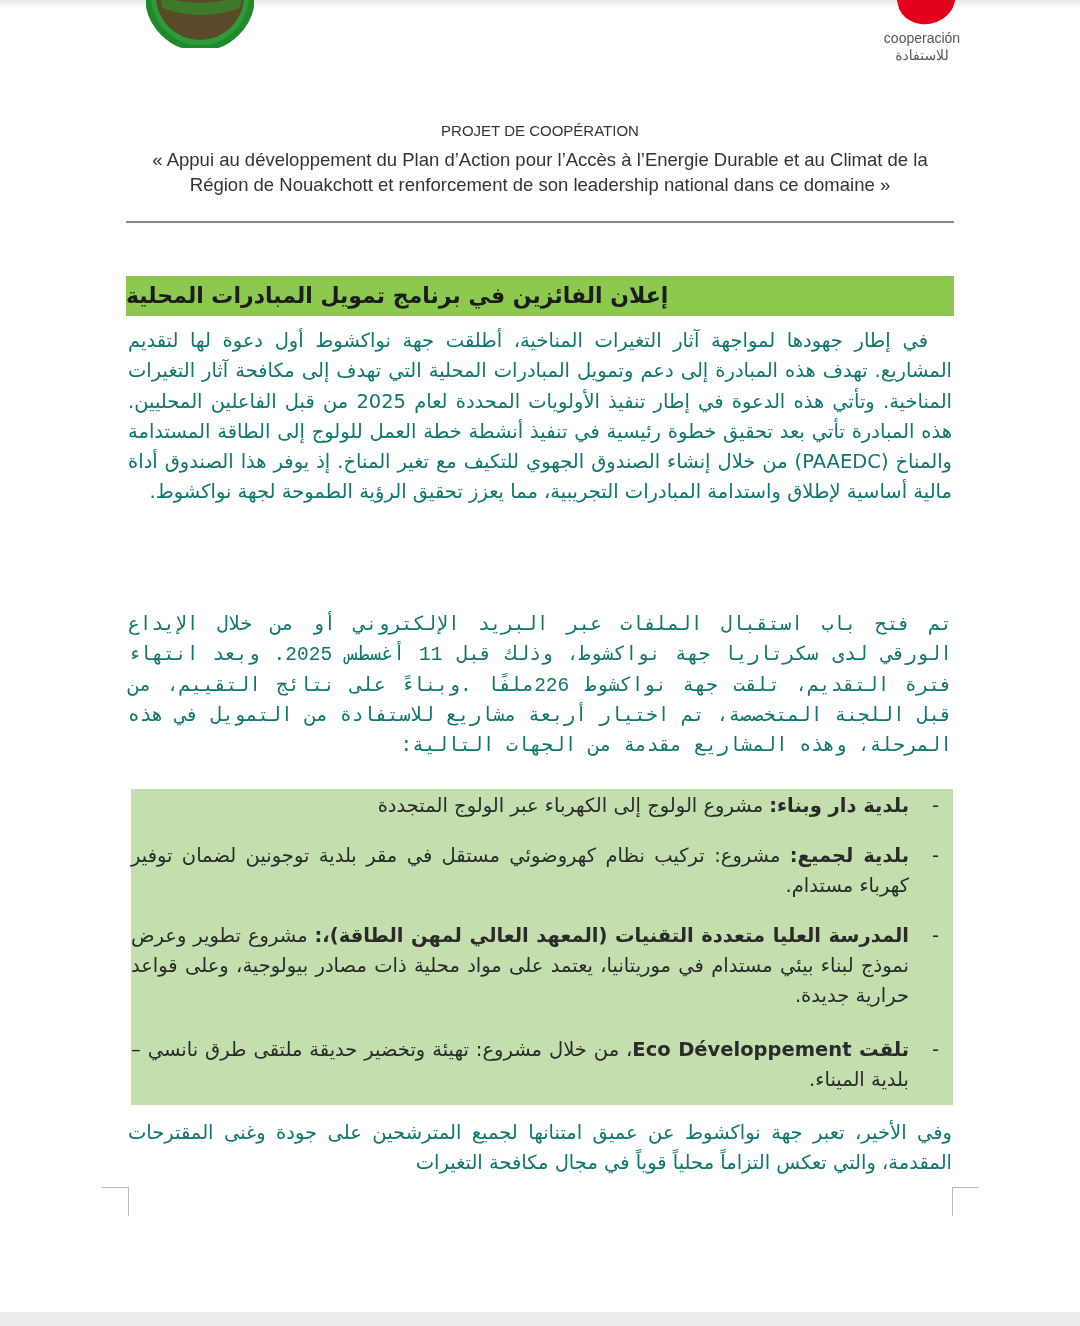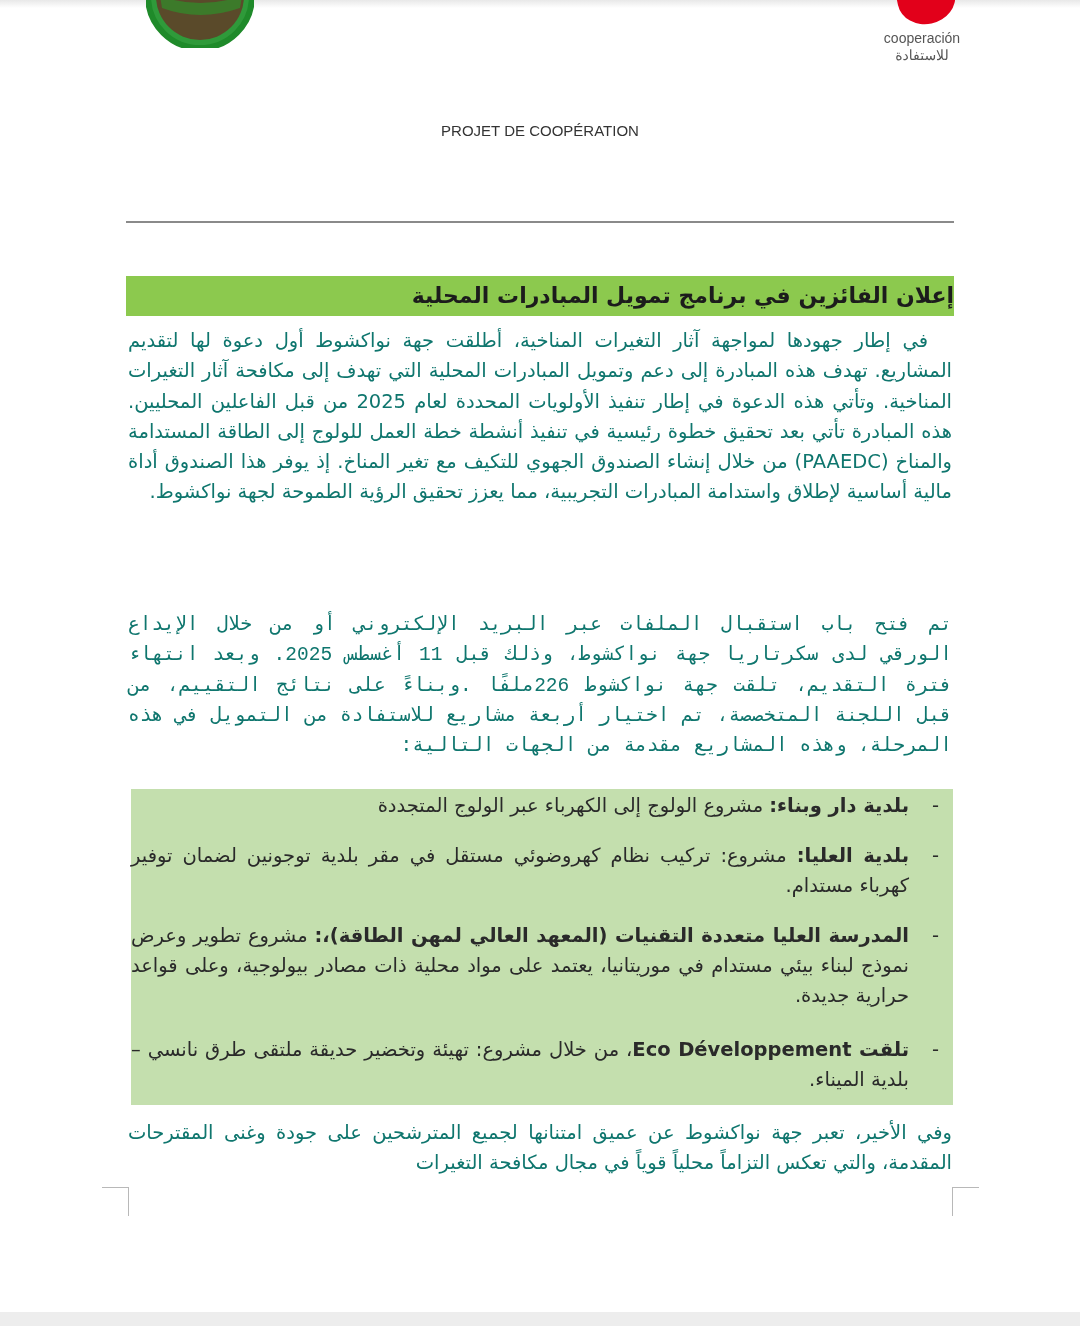--- a/index.html
+++ b/index.html
@@ -25,21 +25,21 @@
   
   .proj-title { position: absolute; left: 0; top: 98px; width: 1080px; text-align: center;
     font-family: "Liberation Sans", sans-serif; font-size: 15px; color: #333; margin-top: 24px; }
   .proj-sub { position: absolute; left: 130px; top: 147px; width: 820px; text-align: center;
     font-family: "Liberation Sans", sans-serif; font-size: 18.5px; line-height: 25px; color: #333; }
   .rule { position: absolute; left: 126px; top: 221px; width: 828px; height: 2px; background: #8a8a8a; }
 
   
   .ar { direction: rtl; font-family: "DejaVu Sans", sans-serif; }
   .ar-title { position: absolute; left: 126px; top: 276px; width: 828px; height: 40px;
-    background: #8cc94e; text-align: right; font-size: 22px; line-height: 40px; font-weight: bold; color: #1c1c1c; }
+    background: #8cc94e; text-align: left; font-size: 22px; line-height: 40px; font-weight: bold; color: #1c1c1c; }
   .para { position: absolute; left: 128px; width: 824px; font-size: 19.5px; line-height: 30.3px;
     text-align: justify; text-align-last: right; color: #0f766e; }
   .para1 { top: 326px; text-indent: 24px; }
   .para2 { top: 610px; font-family: Liberation Mono, monospace; }
   .para3 { top: 1118px; }
 
   .winners { position: absolute; left: 131px; top: 789px; width: 822px; height: 316px;
     background: #c4dfae; }
   .winner { position: absolute; right: 14px; width: 808px; font-size: 19.5px; line-height: 30px;
     text-align: justify; text-align-last: right; color: #2a2a2a; padding-right: 30px; box-sizing: border-box; }
@@ -73,35 +73,36 @@
 
   <div class="logo-right">
     <div class="coop-mark"></div>
     <div class="coop-text">
       <div>cooperación</div>
       <div>للاستفادة</div>
     </div>
   </div>
 
   <div class="proj-title">PROJET DE COOPÉRATION</div>
+  <div class="proj-sub">« Appui au développement du Plan d’Action pour l’Accès à l’Energie Durable et au Climat de la Région de Nouakchott et renforcement de son leadership national dans ce domaine »</div>
   <div class="rule"></div>
 
   <div class="ar ar-title">إعلان الفائزين في برنامج تمويل المبادرات المحلية</div>
 
   <p class="ar para para1" style="margin:0">في إطار جهودها لمواجهة آثار التغيرات المناخية، أطلقت جهة نواكشوط أول دعوة لها لتقديم المشاريع. تهدف هذه المبادرة إلى دعم وتمويل المبادرات المحلية التي تهدف إلى مكافحة آثار التغيرات المناخية. وتأتي هذه الدعوة في إطار تنفيذ الأولويات المحددة لعام 2025 من قبل الفاعلين المحليين. هذه المبادرة تأتي بعد تحقيق خطوة رئيسية في تنفيذ أنشطة خطة العمل للولوج إلى الطاقة المستدامة والمناخ (PAAEDC) من خلال إنشاء الصندوق الجهوي للتكيف مع تغير المناخ. إذ يوفر هذا الصندوق أداة مالية أساسية لإطلاق واستدامة المبادرات التجريبية، مما يعزز تحقيق الرؤية الطموحة لجهة نواكشوط.</p>
   <p class="ar para para2" style="margin:0">تم فتح باب استقبال الملفات عبر البريد الإلكتروني أو من خلال الإيداع الورقي لدى سكرتاريا جهة نواكشوط، وذلك قبل 11 أغسطس 2025. وبعد انتهاء فترة التقديم، تلقت جهة نواكشوط  226ملفًا .وبناءً على نتائج التقييم، من قبل اللجنة المتخصصة، تم اختيار أربعة مشاريع للاستفادة من التمويل في هذه المرحلة، وهذه المشاريع مقدمة من الجهات التالية:</p>
 
   <div class="winners ar">
     <div class="winner w1">
       <span class="dash">-</span>
       <b>بلدية دار وبناء:</b><span> مشروع الولوج إلى الكهرباء عبر الولوج المتجددة</span>
     </div>
     <div class="winner w2">
       <span class="dash">-</span>
-      <b>بلدية العليا:</b><span> مشروع: تركيب نظام كهروضوئي مستقل في مقر بلدية توجونين لضمان توفير كهرباء مستدام.</span>
+      <b>بلدية لجميع:</b><span> مشروع: تركيب نظام كهروضوئي مستقل في مقر بلدية توجونين لضمان توفير كهرباء مستدام.</span>
     </div>
     <div class="winner w3">
       <span class="dash">-</span>
       <b>المدرسة العليا متعددة التقنيات (المعهد العالي لمهن الطاقة)،:</b><span> مشروع تطوير وعرض نموذج لبناء بيئي مستدام في موريتانيا، يعتمد على مواد محلية ذات مصادر بيولوجية، وعلى قواعد حرارية جديدة.</span>
     </div>
     <div class="winner w4">
       <span class="dash">-</span>
       <b>تلقت Eco Développement</b><span>، من خلال مشروع: تهيئة وتخضير حديقة ملتقى طرق نانسي – بلدية الميناء.</span>
     </div>
   </div>

